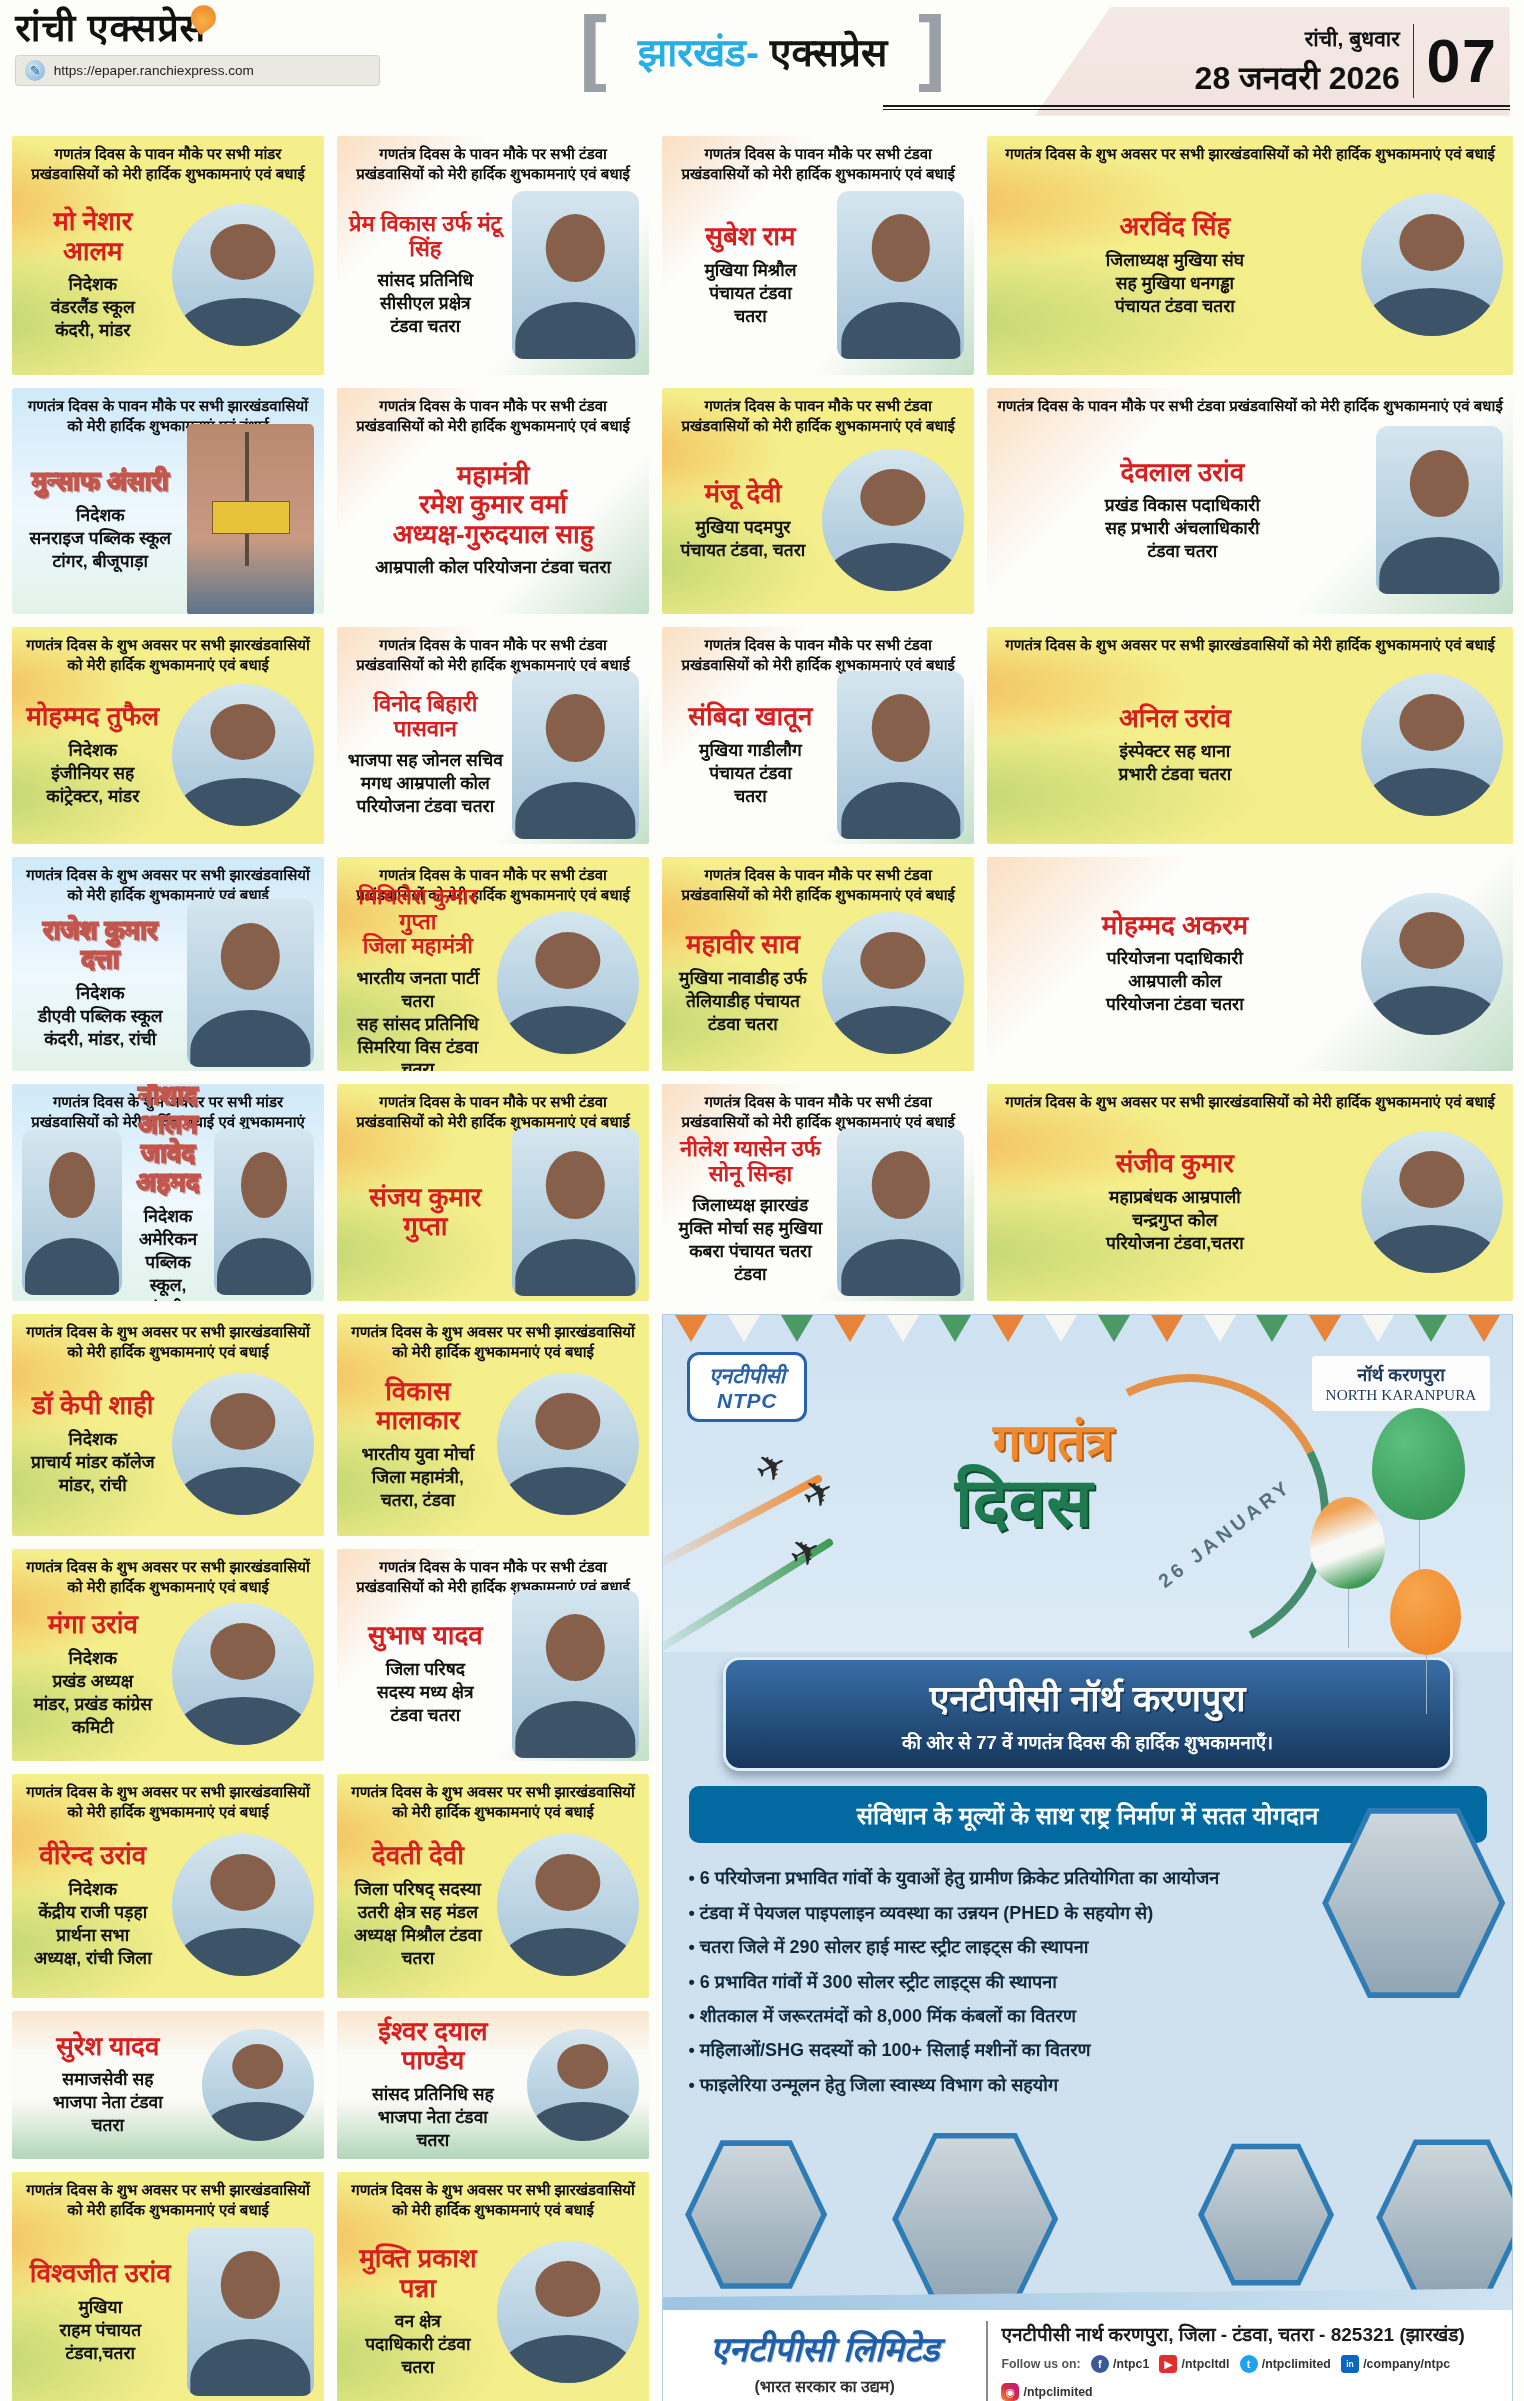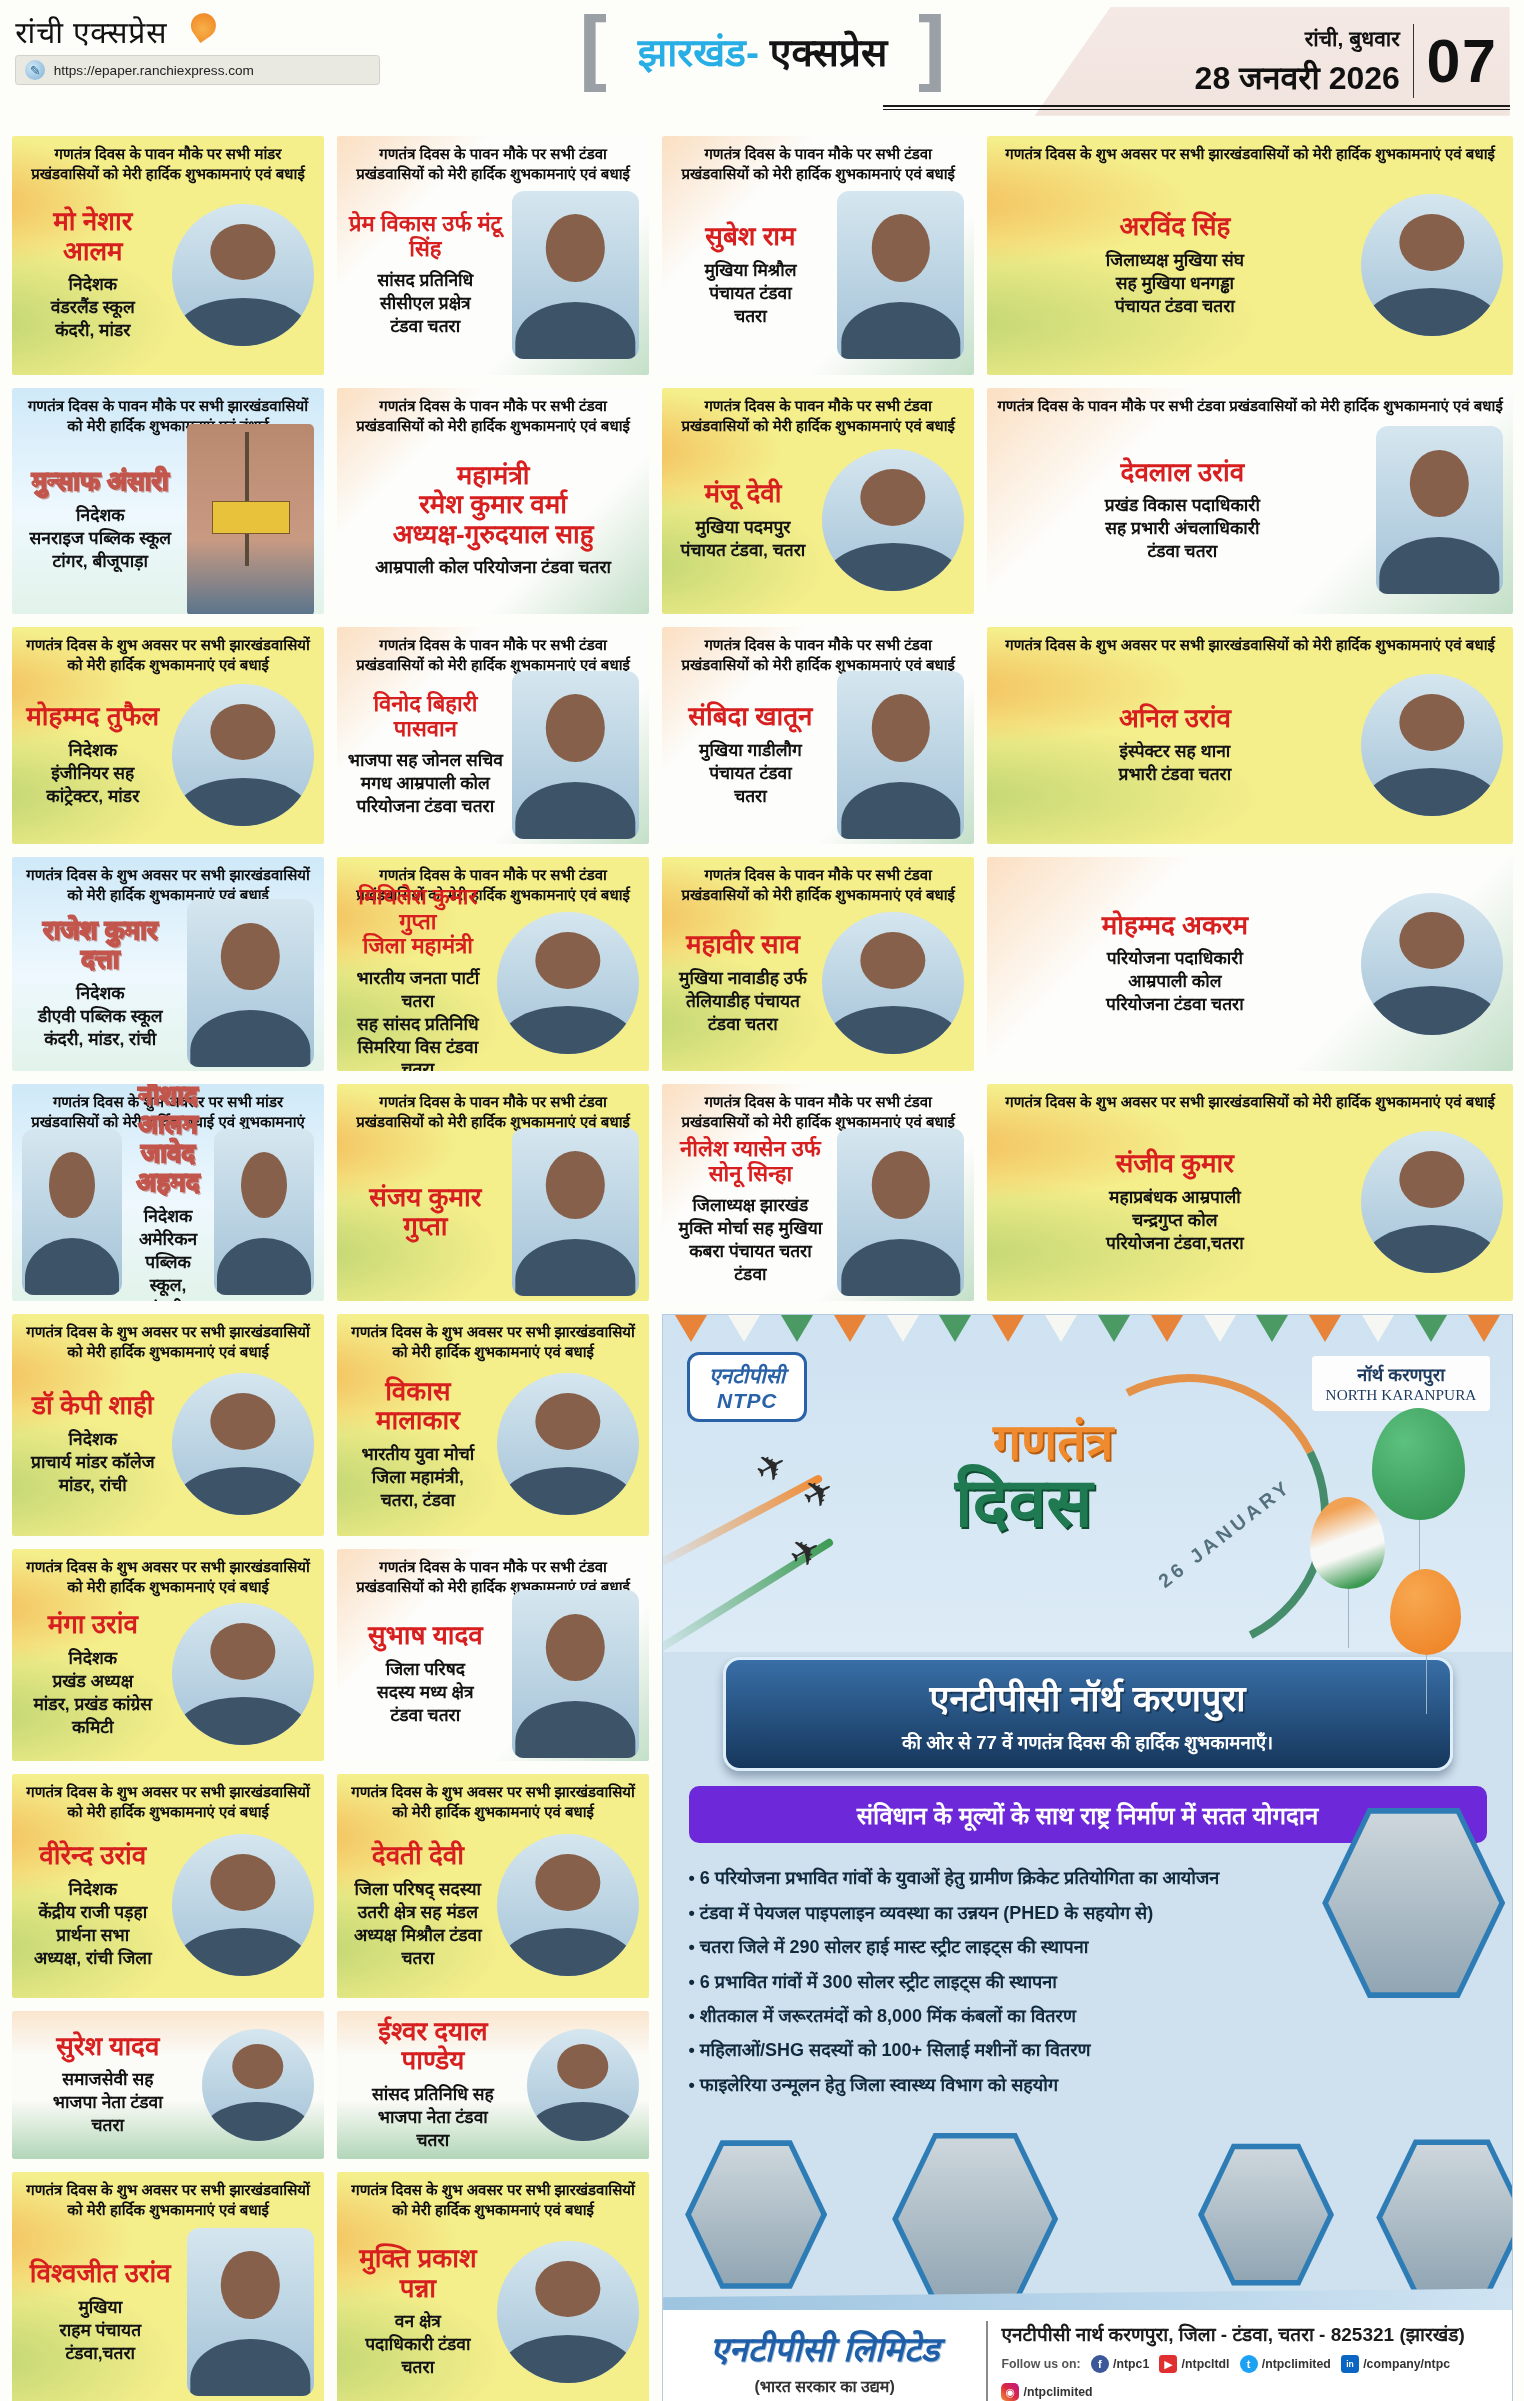--- a/index.html
+++ b/index.html
@@ -1,21 +1,21 @@
 <!DOCTYPE html>
 <html style="font-size:13.6px"><head>
 <meta charset="utf-8">
 <style>
   * { margin:0; padding:0; box-sizing:border-box; }
   html,body { width:1525px; }
   body { height:2401px; background:#fdfdfa; font-family:"Liberation Sans","DejaVu Sans",sans-serif; color:#111; overflow:hidden; }
 
   
   .hdr { position:relative; height:127px; padding:8.5px 15.3px 0 15.3px; }
-  .mast { font-size:30px; font-weight:normal; letter-spacing:0.8px; position:relative; line-height:1.05;margin-top:8px; }
+  .mast { font-size:38px; font-weight:bold; letter-spacing:0.8px; position:relative; line-height:1.05; }
   .flame { position:absolute; left:176px; top:-3.4px; width:25.4px; height:25.4px; border-radius:50% 50% 50% 0;
            background:radial-gradient(circle at 40% 60%, #f7b24a, #ef7d1e); transform:rotate(-35deg); }
   .urlbar { margin-top:6.8px; width:365px; height:30.5px; background:#e9e9e1; border:0.8px solid #d2d2c8; border-radius:3.4px;
             display:flex; align-items:center; gap:8.5px; padding:0 8.5px; }
   .urlbar .globe { width:20.4px; height:20.4px; border-radius:50%; background:radial-gradient(circle at 35% 35%, #cfe6f5, #7fb2d6);
                    color:#1c5e8f; font-size:12.7px; display:flex; align-items:center; justify-content:center; }
   .urlbar .u { font-size:13.6px; color:#222; }
   .cmast { position:absolute; left:50%; top:15.3px; transform:translateX(-50%); display:flex; align-items:center; gap:18.7px; }
   .brk { font-size:88px; font-weight:bold; color:#9aa0a5; line-height:.8; font-family:"DejaVu Sans Mono",monospace; }
   .cmt { font-size:39px; font-weight:bold; white-space:nowrap; }
@@ -86,21 +86,21 @@
   .gt .w3 { position:absolute; right:-75px; bottom:-6.8px; font-size:19.5px; letter-spacing:4.2px; color:#55707e; font-weight:bold; transform:rotate(-38deg); }
   .balloon { position:absolute; border-radius:50% 50% 48% 52% / 56% 56% 44% 44%; }
   .balloon::after { content:""; position:absolute; left:50%; bottom:-59px; width:1.7px; height:59px; background:#9fb4c4; }
   .bl1 { right:47px; top:93px; width:93px; height:112px; background:radial-gradient(circle at 35% 30%, #5cc07e, #2f8f4e); }
   .bl2 { right:127px; top:182px; width:75px; height:92px; background:linear-gradient(160deg,#f2a254 18%,#f8f8f6 45%,#f8f8f6 60%,#3c9a52 88%); }
   .bl3 { right:51px; top:254px; width:71px; height:86px; background:radial-gradient(circle at 35% 30%, #f7a850, #ee7f22); }
   .bluebox { margin:5.1px auto 0 auto; width:86%; background:linear-gradient(180deg,#386ea6,#16375c); border:3.4px solid #dfeefb;
              border-radius:17px; color:#fff; text-align:center; padding:13.6px 10.2px; box-shadow:0 5.1px 8.5px rgba(20,50,80,.35); }
   .bb1 { font-size:36px; font-weight:bold; text-shadow:1.7px 1.7px 0 rgba(0,0,0,.35); }
   .bb2 { font-size:18.7px; margin-top:6.8px; font-weight:bold; }
-  .banner { margin:15.3px auto 0 auto; width:94%; background:#6d28d9; border-radius:10.2px; color:#fff; font-size:24px; font-weight:bold;
+  .banner { margin:15.3px auto 0 auto; width:94%; background:#0369a1; border-radius:10.2px; color:#fff; font-size:24px; font-weight:bold;
             text-align:center; padding:12px 6.8px; }
   .mid { position:relative; flex:1; margin-top:5.1px; }
   .bullets { list-style:none; padding:8.5px 0 0 25.4px; width:66%; }
   .bullets li { font-size:18px; font-weight:bold; color:#10293c; margin:11px 0; line-height:1.3; }
   .bullets li::before { content:"• "; color:#10293c; }
   .hex { position:absolute; background:#2e7cb5; clip-path:polygon(25% 3%,75% 3%,100% 50%,75% 97%,25% 97%,0 50%); }
   .hex .hin { position:absolute; inset:6px; background:linear-gradient(180deg,#cfd8dd,#8fa4b2); clip-path:polygon(25% 3%,75% 3%,100% 50%,75% 97%,25% 97%,0 50%); }
   .hex.h1 { right:6.8px; top:-46px; width:183px; height:202px; }
   .hex.h2 { left:22px; bottom:-5.1px; width:142px; height:158px; }
   .hex.h3 { left:229px; bottom:-22px; width:166px; height:183px; }

